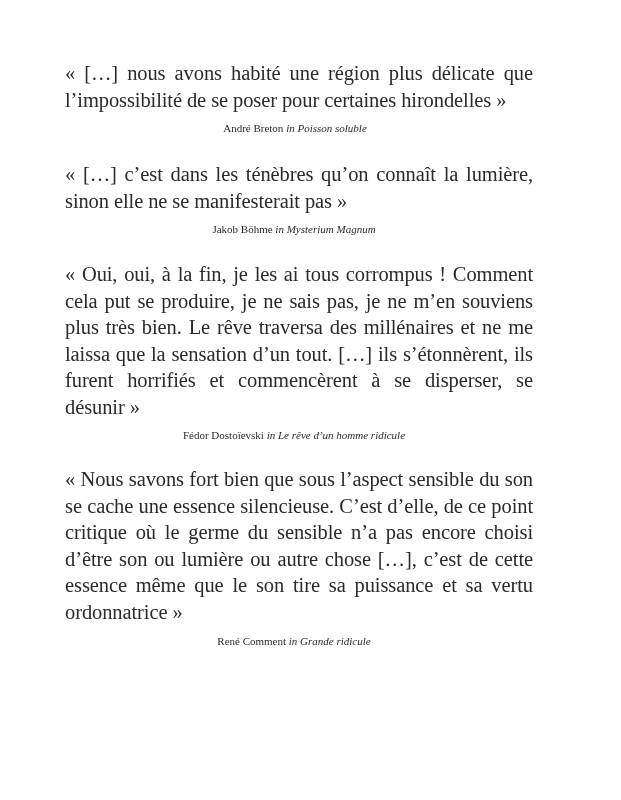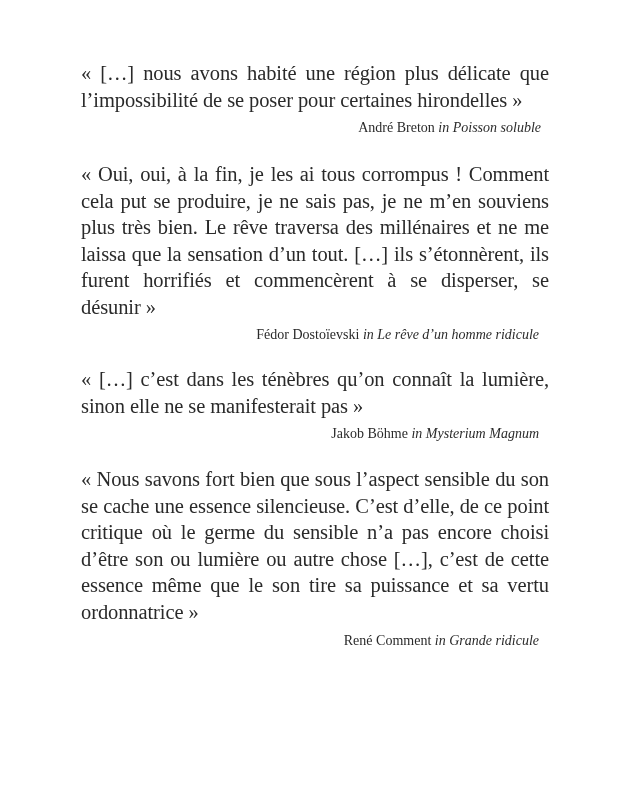--- a/index.html
+++ b/index.html
@@ -10,39 +10,39 @@
     body {
       width: 621px;
       height: 800px;
       position: relative;
       overflow: hidden;
       font-family: "Liberation Serif", "DejaVu Serif", serif;
       color: #2a2a2a;
     }
     .page {
       position: absolute;
-      left: 81px;
+      left: 65px;
       top: 60px;
       width: 468px;
     }
     .quote-block {
       margin: 0;
     }
     .quote-text {
       font-size: 20.5px;
       line-height: 26.5px;
       text-align: justify;
       text-align-last: left;
       margin: 0;
       letter-spacing: -0.1px;
     }
     .attribution {
-      font-size: 14px;
+      font-size: 11px;
       line-height: 14px;
-      text-align: right;
+      text-align: center;
       margin: 8px 8px 0 0;
       color: #2a2a2a;
     }
     .attribution .work {
       font-style: italic;
     }
     #q1 { margin-bottom: 26px; }
     #q2 { margin-bottom: 25px; }
     #q3 { margin-bottom: 24px; }
     #q2 .attribution { margin-right: 10px; }
@@ -52,28 +52,28 @@
 </head>
 <body>
 
 <div class="page">
 
   <div class="quote-block" id="q1">
     <p class="quote-text">« […] nous avons habité une région plus délicate que l’impossibilité de se poser pour certaines hirondelles »</p>
     <p class="attribution"><span class="author">André Breton</span> <span class="work">in</span> <span class="work">Poisson soluble</span></p>
   </div>
 
+  <div class="quote-block" id="q2">
+    <p class="quote-text">« […] c’est dans les ténèbres qu’on connaît la lumière, sinon elle ne se manifesterait pas »</p>
+    <p class="attribution"><span class="author">Jakob Böhme</span> <span class="work">in</span> <span class="work">Mysterium Magnum</span></p>
+  </div>
+
   <div class="quote-block" id="q3">
     <p class="quote-text">« Oui, oui, à la fin, je les ai tous corrompus ! Comment cela put se produire, je ne sais pas, je ne m’en souviens plus très bien. Le rêve traversa des millénaires et ne me laissa que la sensation d’un tout. […] ils s’étonnèrent, ils furent horrifiés et commencèrent à se disperser, se désunir »</p>
     <p class="attribution"><span class="author">Fédor Dostoïevski</span> <span class="work">in</span> <span class="work">Le rêve d’un homme ridicule</span></p>
-  </div>
-
-  <div class="quote-block" id="q2">
-    <p class="quote-text">« […] c’est dans les ténèbres qu’on connaît la lumière, sinon elle ne se manifesterait pas »</p>
-    <p class="attribution"><span class="author">Jakob Böhme</span> <span class="work">in</span> <span class="work">Mysterium Magnum</span></p>
   </div>
 
   <div class="quote-block" id="q4">
     <p class="quote-text">« Nous savons fort bien que sous l’aspect sensible du son se cache une essence silencieuse. C’est d’elle, de ce point critique où le germe du sensible n’a pas encore choisi d’être son ou lumière ou autre chose […], c’est de cette essence même que le son tire sa puissance et sa vertu ordonnatrice »</p>
     <p class="attribution"><span class="author">René Comment</span> <span class="work">in</span> <span class="work">Grande ridicule</span></p>
   </div>
 
 </div>
 
 </body></html>

